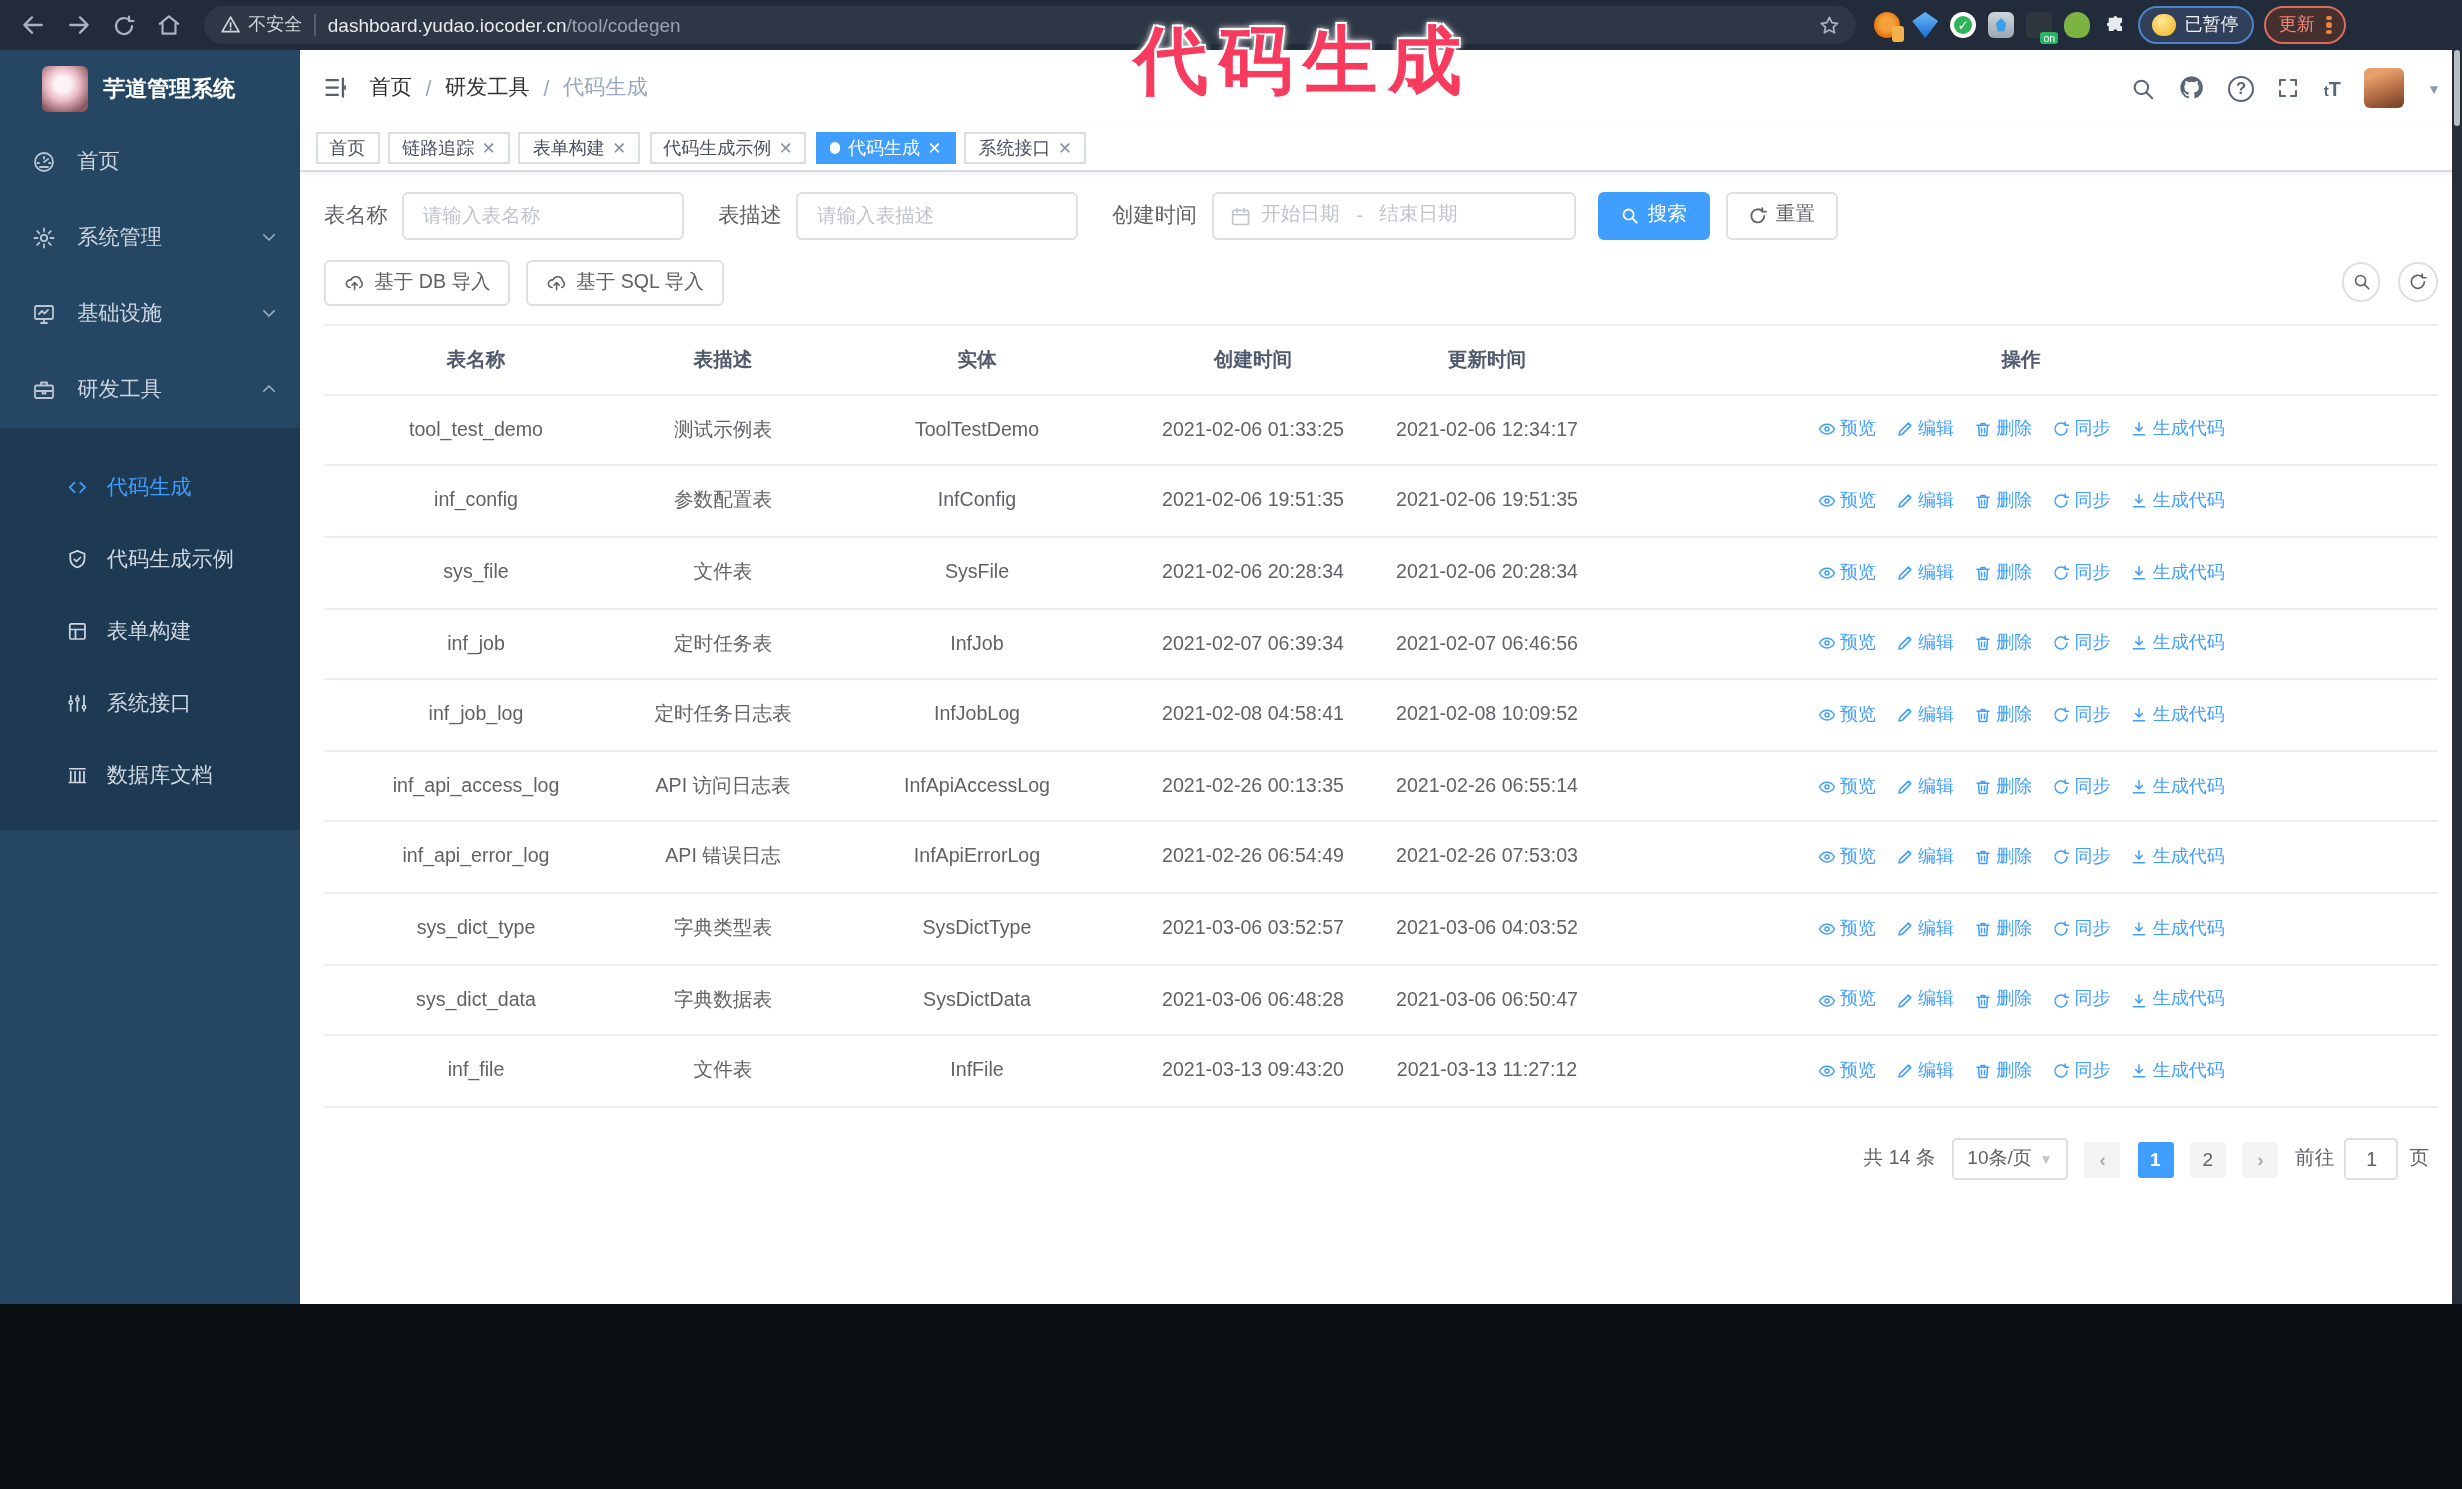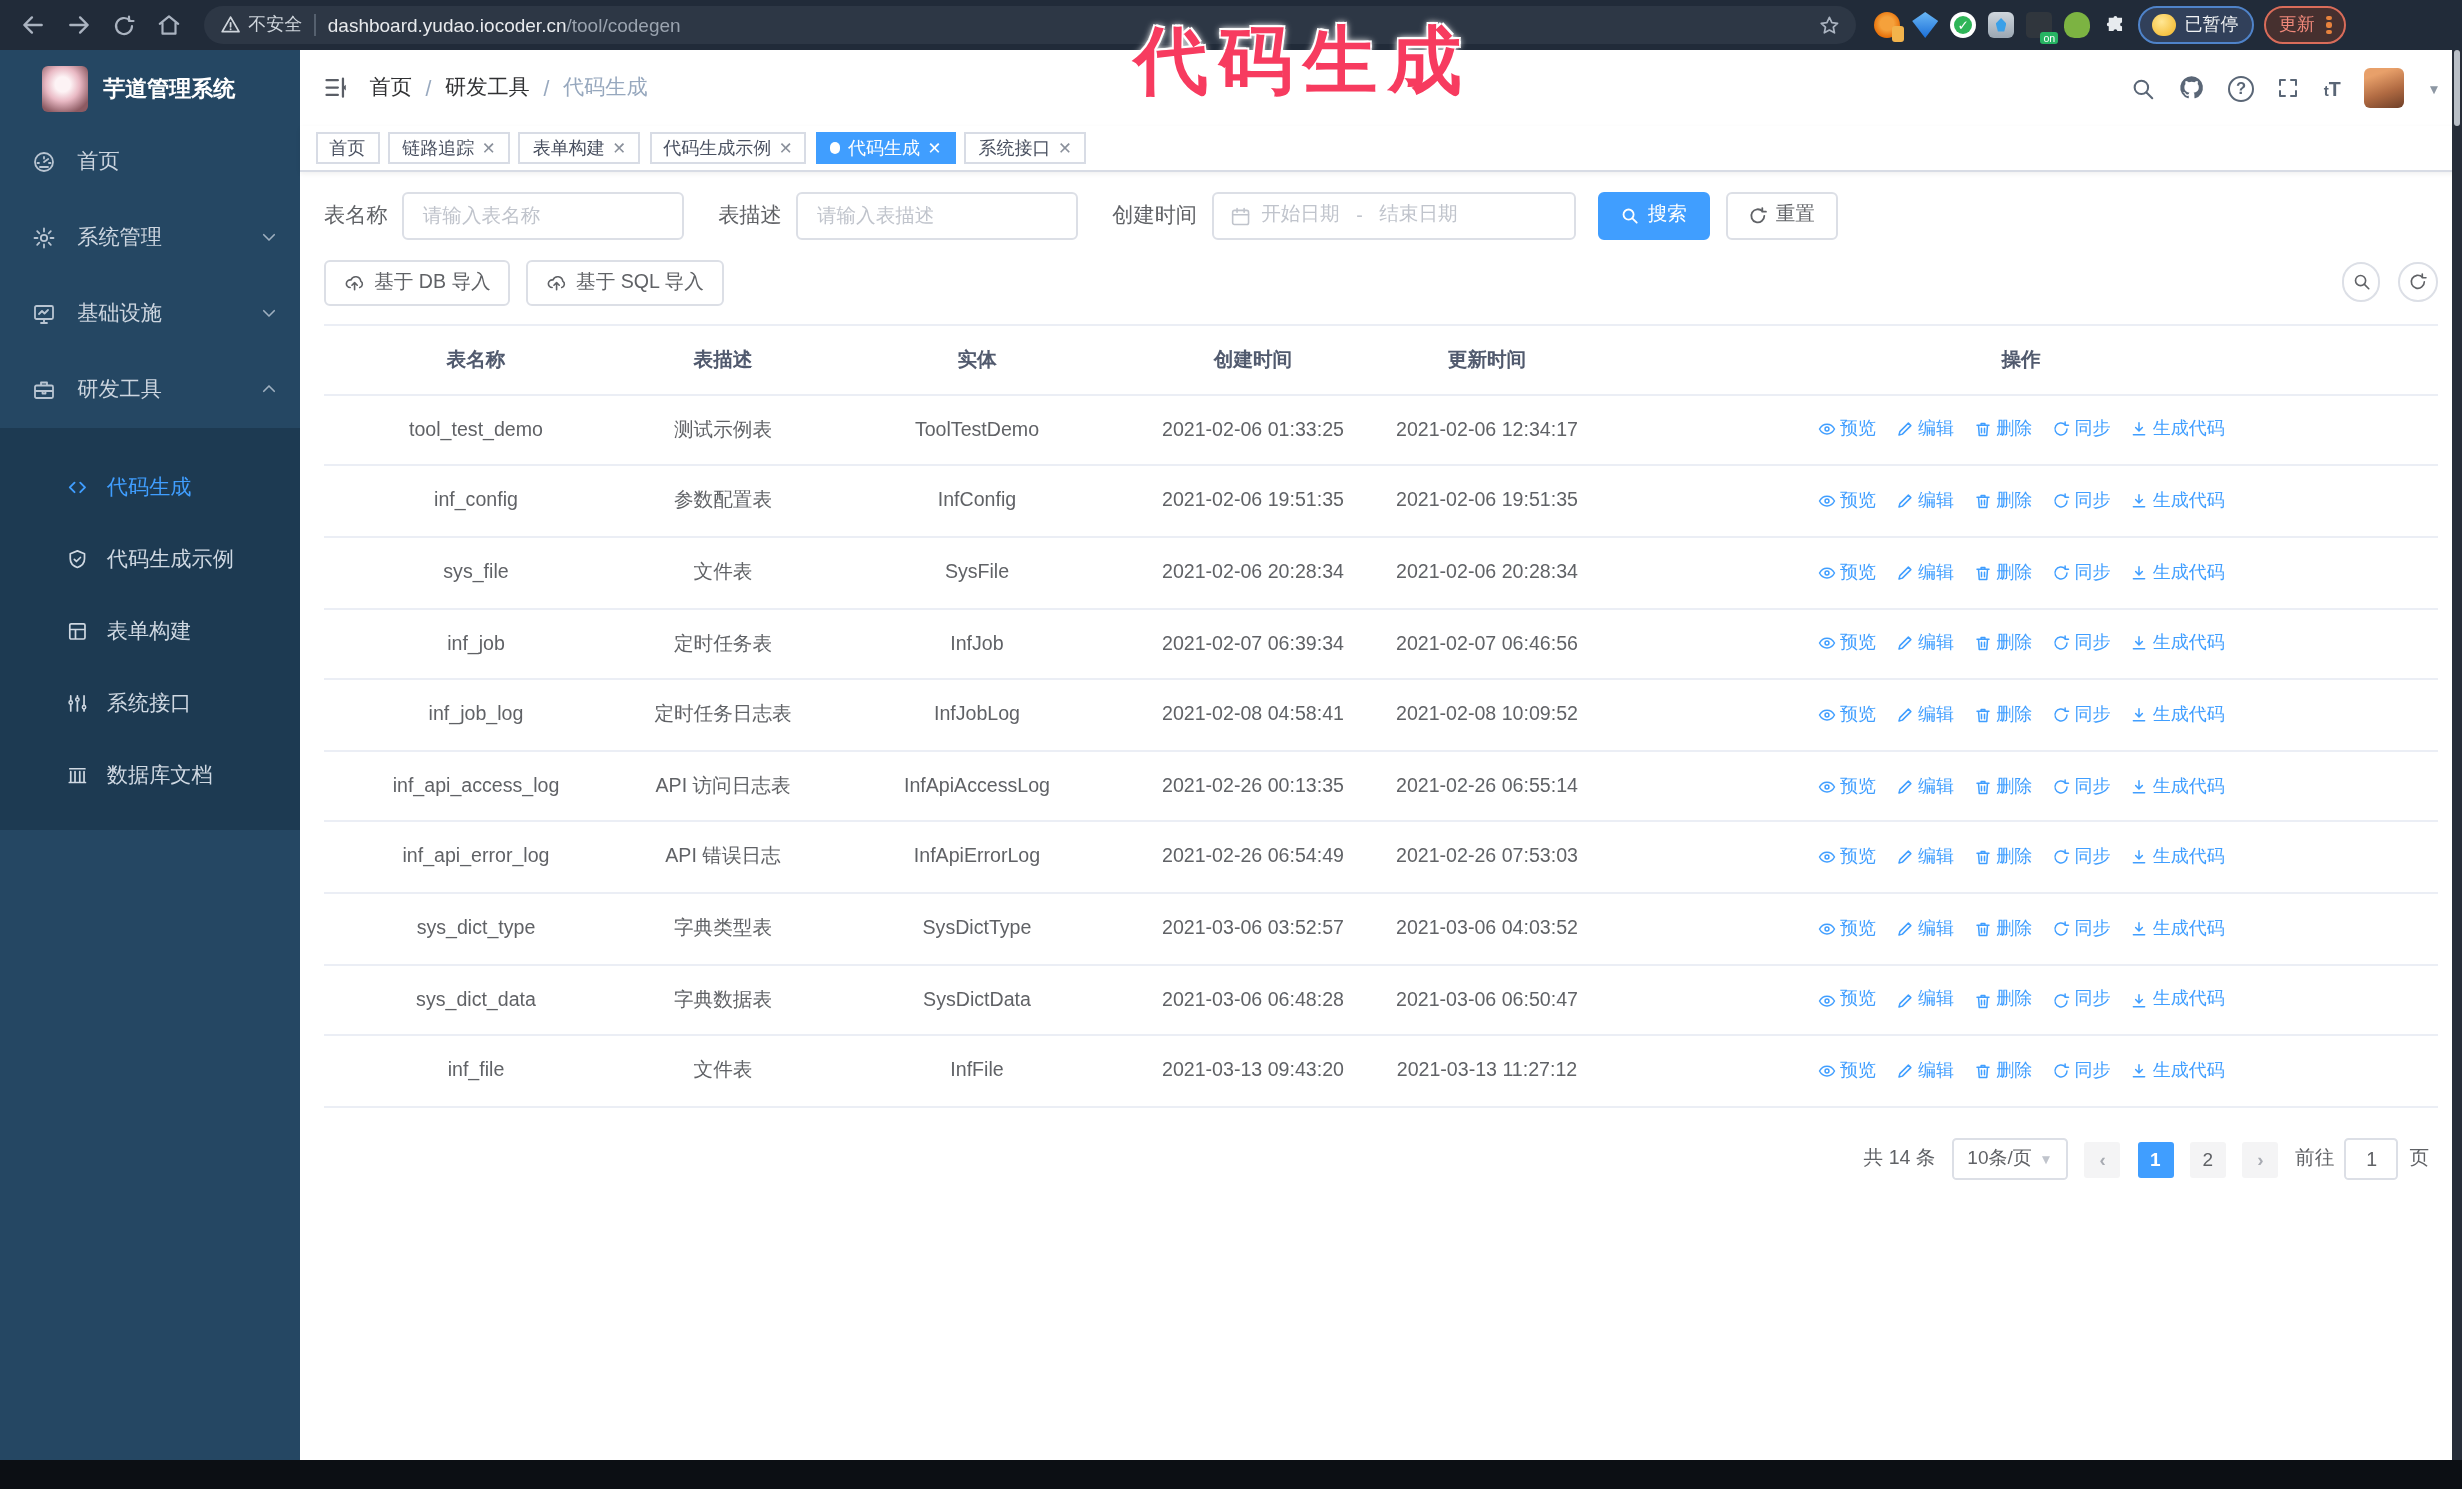--- a/index.html
+++ b/index.html
@@ -1,18 +1,18 @@
 <!DOCTYPE html>
 <html style="font-size:12px"><head>
 <meta charset="utf-8">
 <style>
   * { margin:0; padding:0; box-sizing:border-box; }
   html,body { background:#0c0f14; }
   body { font-family:"Liberation Sans","DejaVu Sans",sans-serif; }
-  .viewport { width:2462px; height:1460px; overflow:hidden; position:relative; }
+  .viewport { width:2462px; height:1304px; overflow:hidden; position:relative; }
   .page { width:1231px; height:745px; transform:scale(2); transform-origin:0 0; position:relative; background:#fff; }
 
   svg.ic { display:block; }
 
   
   .browser-bar { height:25px; background:#212b39; display:flex; align-items:center; padding:0 7.6px; gap:4.5px; position:relative; z-index:5; }
   .nav-btn { width:18px; height:18px; display:flex; align-items:center; justify-content:center; color:#aab3c0; flex:0 0 auto; }
   .addr-pill { height:19px; flex:1 1 auto; max-width:826px; background:#2d3745; border-radius:9.8px; display:flex; align-items:center; padding:0 7.6px; margin:0 4.5px; color:#dfe3e8; min-width:0; }
   .addr-sec { display:flex; align-items:center; gap:3.8px; font-size:9px; color:#cfd5dc; }
   .addr-div { width:0.8px; height:10.6px; background:#55606e; margin:0 6px; }

